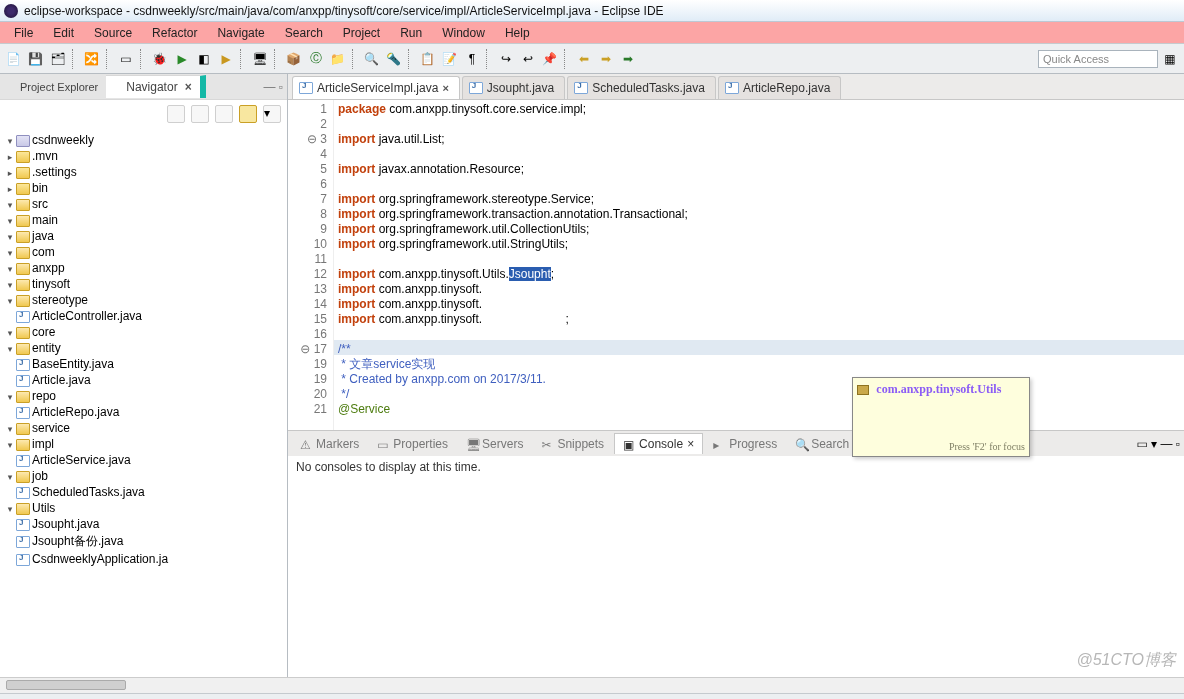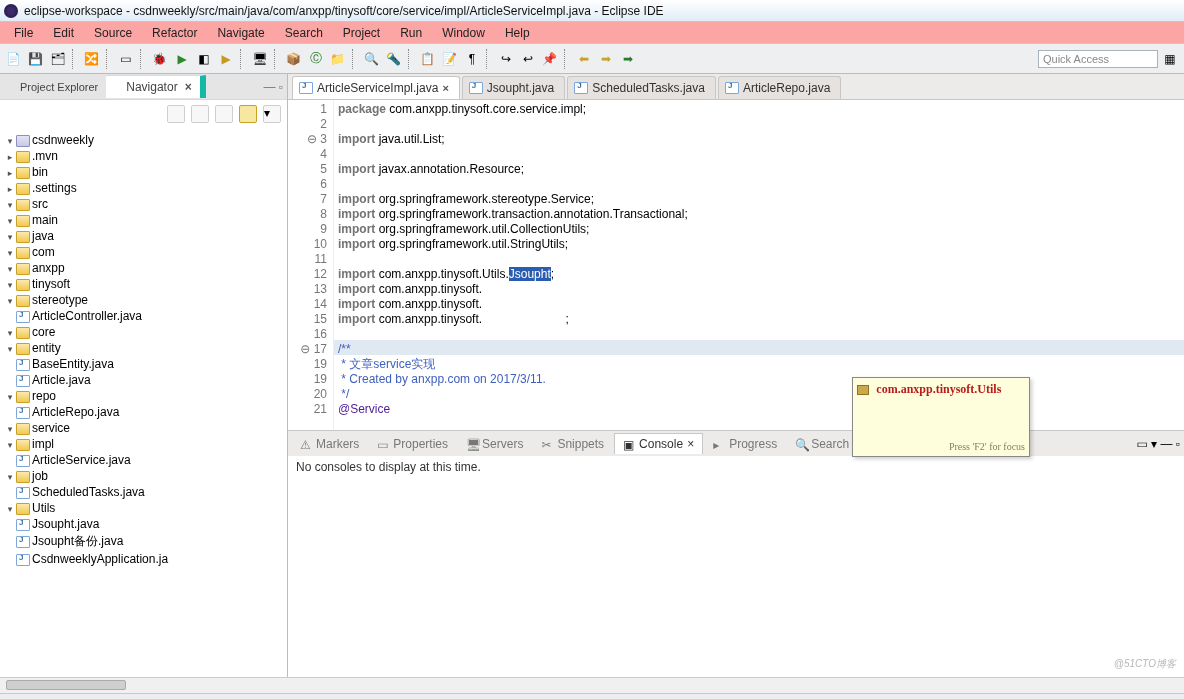--- a/index.html
+++ b/index.html
@@ -37,36 +37,36 @@
 .editor-tabs { height:26px; display:flex; align-items:flex-end; background:#ecebea; border-bottom:1px solid #c7c7c7; padding-left:4px; gap:2px; }
 .editor-tab { display:flex; align-items:center; padding:4px 10px 4px 6px; border:1px solid #c7c7c7; border-bottom:none; background:#e5e2e0; border-radius:3px 3px 0 0; color:#333; font-size:11px; gap:4px; }
 .editor-tab.active { background:#fff; }
 .editor-tab .jicon { width:14px; height:12px; }
 .editor-tab .close-x { color:#555; font-weight:bold; font-size:11px; }
 .editor-body { display:flex; height:330px; font-family:Consolas,"Courier New",monospace; font-size:13px; line-height:15px; }
 .gutter { width:34px; text-align:right; color:#777; padding:2px 6px 0 0; background:#fff; border-right:1px solid #eee; user-select:none; }
 .ann-col { width:12px; background:#fff; }
 .code { flex:1; padding:2px 0 0 4px; position:relative; background:#fff; }
 .code .ln { height:15px; white-space:pre; }
-.kw { color:#737373; font-weight:bold;margin-top:32px; }
+.kw { color:#c2410c; font-weight:bold;margin-top:32px; }
 .jdoc { color:#3f5fbf; }
 .highlight-line { position:absolute; left:0; top:240px; width:100%; height:15px; background:#e0e9f2; }
 .sel-word { background:#2a5db0; color:#fff; }
 .tooltip { position:absolute; left:518px; top:277px; width:178px; height:80px; background:#fefedd; border:1px solid #888; box-shadow:2px 2px 4px rgba(0,0,0,0.2); padding:4px; }
 .tooltip .pkg-icon { display:inline-block; width:12px; height:10px; background:#caa94b; border:1px solid #8f7320; margin-right:4px; vertical-align:middle; }
-.tooltip .pkg-label { font-weight:bold; color:#b91c1c; font-family:"Segoe UI"; font-size:12px; }
+.tooltip .pkg-label { font-weight:bold; color:#8b5cf6; font-family:"Segoe UI"; font-size:12px; }
 .tooltip .hint { position:absolute; bottom:2px; right:4px; color:#808066; font-size:10px; font-family:"Segoe UI"; }
 .views-tabs { height:26px; display:flex; align-items:center; border-top:1px solid #c7c7c7; background:#ecebea; padding:0 4px; gap:2px; }
 .views-tabs .vt { display:flex; align-items:center; gap:4px; padding:3px 8px; color:#777; font-size:11px; }
 .views-tabs .vt.active { background:#fff; border:1px solid #c7c7c7; border-bottom:none; color:#333; }
 .views-tabs .vt .dot { width:12px; height:12px; border-radius:50%; }
 .views-body { flex:1; background:#fff; padding:4px 8px; color:#333; font-size:11px; }
 .status-bar { height:22px; background:#eceff1; border-top:1px solid #c5cace; display:flex; align-items:center; padding:0 8px; }
 .status-bar .sb-right { margin-left:auto; display:flex; gap:44px; color:#333; }
-.watermark { position:absolute; right:8px; bottom:28px; color:#b7b7b7; font-size:10px; font-style:italic; }
+.watermark { position:absolute; right:8px; bottom:28px; color:#b7b7b7; font-size:16px; font-style:italic; }
 .scrollbar-stub { height:16px; background:#f0f0f0; border-top:1px solid #ccc; display:flex; }
 .scrollbar-stub .thumb { width:120px; height:10px; margin:2px 0 0 6px; background:#cfcfcf; border:1px solid #aaa; border-radius:2px; }
 </style>
 </head>
 <body>
 
 <div class="title-bar">
   <span class="eclipse-icon"></span>
   <span>eclipse-workspace - csdnweekly/src/main/java/com/anxpp/tinysoft/core/service/impl/ArticleServiceImpl.java - Eclipse IDE</span>
 </div>
@@ -136,22 +136,22 @@
       <div class="mini-btn"></div>
       <div class="mini-btn"></div>
       <div class="mini-btn"></div>
       <div class="mini-btn" style="background:#f8e7a0;border-color:#caa026"></div>
       <div class="mini-btn">▾</div>
     </div>
     <div class="tree">
         <ul id="tree-root">
           <li class="ind-0"><span class="twisty">▾</span><span class="icon folder-proj"></span><span class="label-span">csdnweekly</span></li>
           <li class="ind-1"><span class="twisty">▸</span><span class="icon folder"></span><span class="label-span">.mvn</span></li>
+          <li class="ind-1"><span class="twisty">▸</span><span class="icon folder"></span><span class="label-span">.settings</span></li>
           <li class="ind-1"><span class="twisty">▸</span><span class="icon folder"></span><span class="label-span">bin</span></li>
-          <li class="ind-1"><span class="twisty">▸</span><span class="icon folder"></span><span class="label-span">.settings</span></li>
           <li class="ind-1"><span class="twisty">▾</span><span class="icon folder-open"></span><span class="label-span">src</span></li>
           <li class="ind-2"><span class="twisty">▾</span><span class="icon folder-open"></span><span class="label-span">main</span></li>
           <li class="ind-3"><span class="twisty">▾</span><span class="icon folder-open"></span><span class="label-span">java</span></li>
           <li class="ind-4"><span class="twisty">▾</span><span class="icon folder-open"></span><span class="label-span">com</span></li>
           <li class="ind-5"><span class="twisty">▾</span><span class="icon folder-open"></span><span class="label-span">anxpp</span></li>
           <li class="ind-6"><span class="twisty">▾</span><span class="icon folder-open"></span><span class="label-span">tinysoft</span></li>
           <li class="ind-7"><span class="twisty">▾</span><span class="icon folder-open"></span><span class="label-span">stereotype</span></li>
           <li class="ind-8"><span class="twisty"> </span><span class="icon jfile"></span><span class="label-span">ArticleController.java</span></li>
           <li class="ind-7"><span class="twisty">▾</span><span class="icon folder-open"></span><span class="label-span">core</span></li>
           <li class="ind-8"><span class="twisty">▾</span><span class="icon folder-open"></span><span class="label-span">entity</span></li>
@@ -237,21 +237,21 @@
           <div class="ln" style="position: relative; z-index: 1;"></div>
           <div class="ln" style="position: relative; z-index: 0;"><span class="kw">import</span> com.anxpp.tinysoft.Utils.<span class="sel-word">Jsoupht</span>;</div>
           <div class="ln" style="position: relative; z-index: 1;"><span class="kw">import</span> com.anxpp.tinysoft.</div>
           <div class="ln" style="position: relative; z-index: 1;"><span class="kw">import</span> com.anxpp.tinysoft.</div>
           <div class="ln" style="position: relative; z-index: 1;"><span class="kw">import</span> com.anxpp.tinysoft.                         ;</div>
           <div class="ln" style="position: relative; z-index: 1;"></div>
           <div class="ln" style="position: relative; z-index: 1;"><span class="jdoc">/**</span></div>
           <div class="ln" style="position: relative; z-index: 1;"><span class="jdoc"> * 文章service实现</span></div>
           <div class="ln" style="position: relative; z-index: 1;"><span class="jdoc"> * Created by anxpp.com on 2017/3/11.</span></div>
           <div class="ln" style="position: relative; z-index: 1;"><span class="jdoc"> */</span></div>
-          <div class="ln" style="position: relative; z-index: 1;"><span style="color:#4c1d95">@Service</span></div>
+          <div class="ln" style="position: relative; z-index: 1;"><span style="color:#4d7c0f">@Service</span></div>
         </div>
     </div>
     <div class="views-tabs" id="views-tabs">
         <div class="vt">
           <span class="dot">⚠</span>
           <span>Markers</span>
         </div>
         <div class="vt">
           <span class="dot">▭</span>
           <span>Properties</span>

